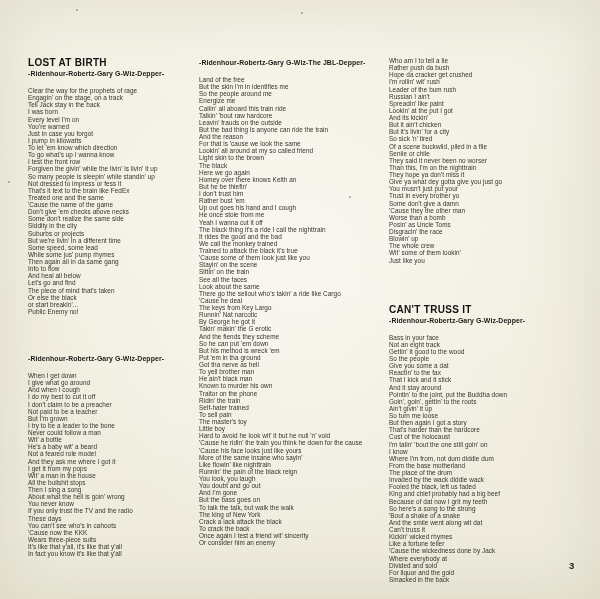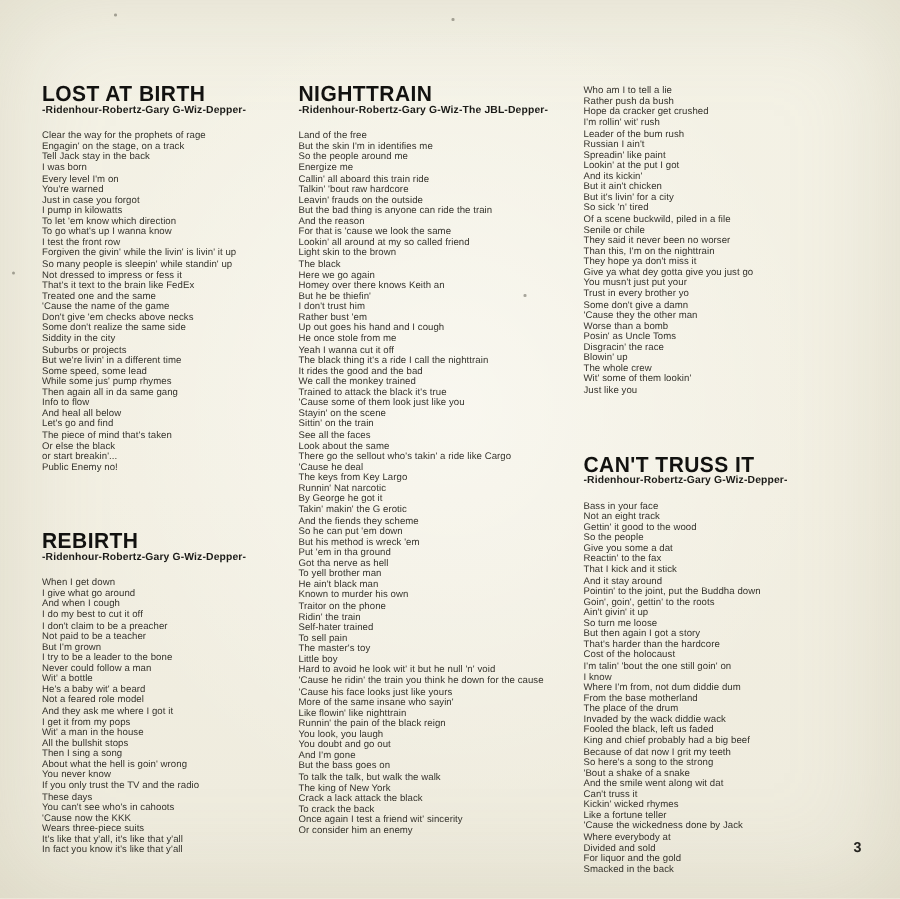--- a/index.html
+++ b/index.html
@@ -15,21 +15,21 @@
       radial-gradient(ellipse at 50% 45%, rgba(255,255,252,0.5) 0%, rgba(255,255,252,0) 60%),
       linear-gradient(180deg,#f4f2e6 0%, #f2efe2 55%, #eeebdd 100%);
     box-shadow: inset 0 0 70px rgba(170,160,130,0.28);
   }
   .col{position:absolute;top:57px;color:#35332c;}
   .col-1{left:28px;width:168px;}
   .col-2{left:199px;width:188px;}
   .col-3{left:389px;width:180px;}
   .block + .block{margin-top:40px;}
   .song-title{
-    font-size:14px;line-height:11px;font-weight:bold;color:#121210;
+    font-size:10px;line-height:11px;font-weight:bold;color:#121210;
     letter-spacing:0.3px;white-space:nowrap;transform:scaleY(1.04);transform-origin:left top;
   }
   .song-credits{
     font-size:6.9px;line-height:8px;font-weight:bold;color:#1a1a17;
     margin-top:2px;letter-spacing:0.1px;white-space:nowrap;
   }
   .lyrics{margin-top:9px;}
   .line{
     font-size:6.4px;line-height:7.12px;white-space:nowrap;
     color:#35332c;letter-spacing:0.05px;
@@ -87,21 +87,20 @@
         <div class="line">Info to flow</div>
         <div class="line">And heal all below</div>
         <div class="line">Let's go and find</div>
         <div class="line">The piece of mind that's taken</div>
         <div class="line">Or else the black</div>
         <div class="line">or start breakin'...</div>
         <div class="line">Public Enemy no!</div>
       </div>
     </div>
     <div class="block">
-      <div class="song-title">REBIRTH</div>
       <div class="song-credits">-Ridenhour-Robertz-Gary G-Wiz-Depper-</div>
       <div class="lyrics">
         <div class="line">When I get down</div>
         <div class="line">I give what go around</div>
         <div class="line">And when I cough</div>
         <div class="line">I do my best to cut it off</div>
         <div class="line">I don't claim to be a preacher</div>
         <div class="line">Not paid to be a teacher</div>
         <div class="line">But I'm grown</div>
         <div class="line">I try to be a leader to the bone</div>
@@ -121,21 +120,20 @@
         <div class="line">You can't see who's in cahoots</div>
         <div class="line">'Cause now the KKK</div>
         <div class="line">Wears three-piece suits</div>
         <div class="line">It's like that y'all, it's like that y'all</div>
         <div class="line">In fact you know it's like that y'all</div>
       </div>
     </div>
   </div>
 <div class="col col-2">
     <div class="block">
-      <div class="song-title">NIGHTTRAIN</div>
       <div class="song-credits">-Ridenhour-Robertz-Gary G-Wiz-The JBL-Depper-</div>
       <div class="lyrics">
         <div class="line">Land of the free</div>
         <div class="line">But the skin I'm in identifies me</div>
         <div class="line">So the people around me</div>
         <div class="line">Energize me</div>
         <div class="line">Callin' all aboard this train ride</div>
         <div class="line">Talkin' 'bout raw hardcore</div>
         <div class="line">Leavin' frauds on the outside</div>
         <div class="line">But the bad thing is anyone can ride the train</div>

